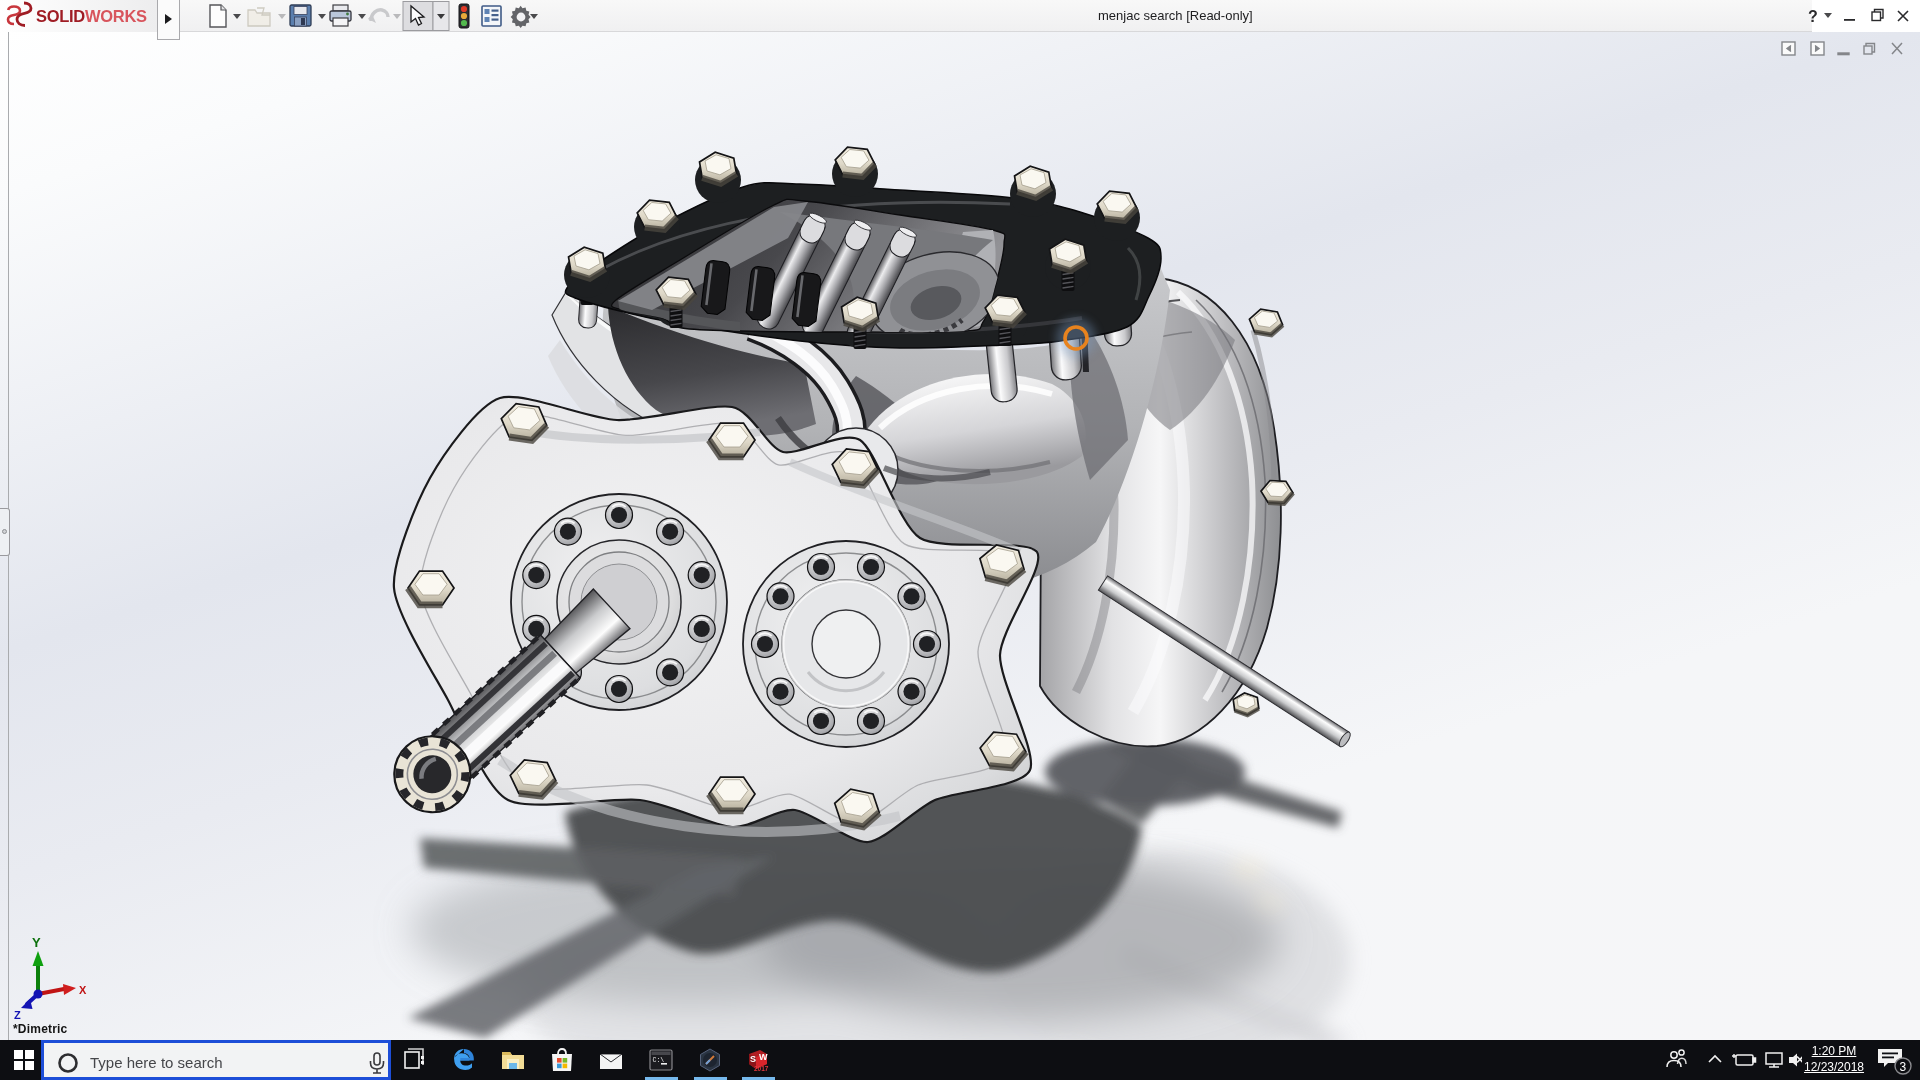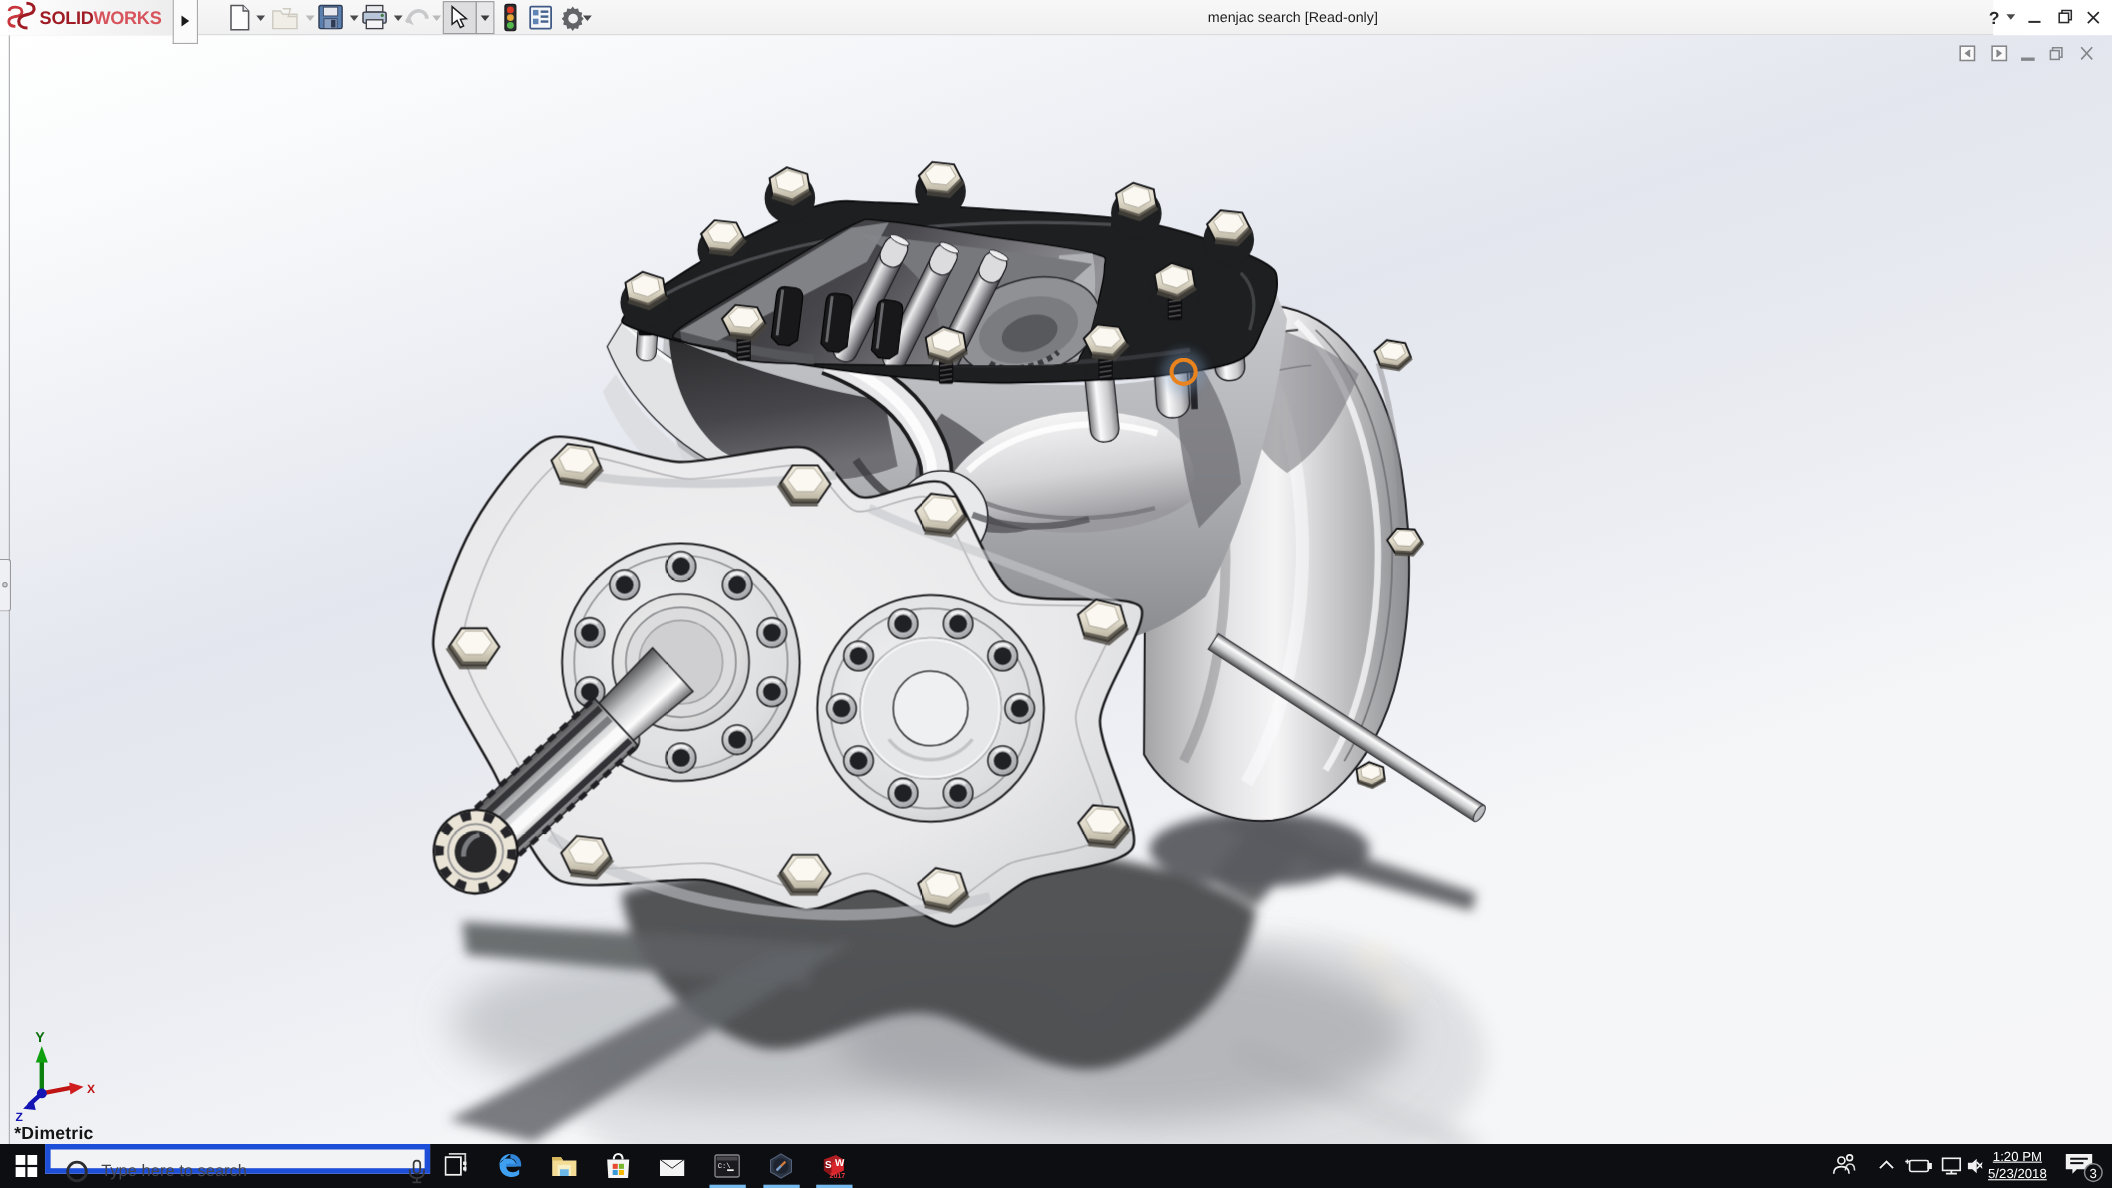--- a/index.html
+++ b/index.html
@@ -16,25 +16,25 @@
   #flytab svg { position:absolute; left:5px; top:12px; }
   #swtitle { position:absolute; left:1098px; top:8px; font-size:13px; color:#1d1d1f; }
   
   #viewport { position:absolute; left:0; top:32px; width:1920px; height:1008px;
     background:linear-gradient(162deg,#ffffff 0%,#fafbfc 10%,#e3e6ee 38%,#e9ebf1 52%,#f5f6f8 72%,#f6f6f8 100%); }
   #vpleftline { position:absolute; left:8px; top:0; width:1px; height:1008px; background:#a9abae; }
   #lefttab { position:absolute; left:0px; top:476px; width:10px; height:48px; background:#eef0f3;
     border:1px solid #9a9a9e; border-left:none; border-radius:0 3px 3px 0; }
   #lefttab .dot{ position:absolute; left:2px; top:20px; width:5px; height:5px; border-radius:50%;
     background:#cfd1d4; border:1px solid #8f9194; }
-  #dimetric { position:absolute; left:13px; top:990px; font-size:16px; font-weight:700; color:#141414; letter-spacing:0.2px;}
+  #dimetric { position:absolute; left:13px; top:990px; font-size:12px; font-weight:700; color:#141414; letter-spacing:0.2px;}
   
   #taskbar { position:absolute; left:0; top:1040px; width:1920px; height:40px; background:#0d0e12; z-index:40;}
-  #searchbox { position:absolute; left:41px; top:0px; width:350px; height:27px; background:#f2f3f4;
-    border:5px solid #1d4ed8; }
+  #searchbox { position:absolute; left:41px; top:0px; width:350px; height:40px; background:#f2f3f4;
+    border:3px solid #1d4ed8; }
   #searchbox .txt { position:absolute; left:46px; top:11px; font-size:15px; color:#45464a; }
   .tbicon { position:absolute; top:8px; width:24px; height:24px; }
   .runbar { position:absolute; top:37px; height:3px; background:#76b9ed; }
   .traytxt { position:absolute; right:48px; color:#ffffff; font-size:12px; text-align:center; width:76px;text-decoration:underline;}
 </style>
 </head>
 <body>
 
 <div id="titlebar">
   <div id="logo">
@@ -744,21 +744,21 @@
       <rect x="74" y="7" width="17" height="10" rx="1.5"></rect>
       <rect x="91" y="10" width="2.5" height="4" fill="#f0f0f0"></rect>
       <path d="M72,6 L72,10 M70,8 L74,8" stroke-width="1.4"></path>
       <rect x="104" y="5" width="16" height="11"></rect>
       <path d="M112,16 L112,19 M107,19 L117,19" stroke-width="1.6"></path>
     </g>
     <path d="M128,8 L132,8 L136,4.5 L136,17.5 L132,14 L128,14 Z" fill="#f0f0f0" transform="translate(-1,1)"></path>
     <path d="M139,8.5 L145,14.5 M145,8.5 L139,14.5" stroke="#f0f0f0" stroke-width="1.6" transform="translate(-4,0)"></path>
   </svg>
   <div class="traytxt" style="top:4px">1:20 PM</div>
-  <div class="traytxt" style="top:20px">5/23/2018</div>
+  <div class="traytxt" style="top:20px">12/23/2018</div>
   <svg class="abs" style="left:1876px;top:8px" width="36" height="28" viewBox="0 0 36 28">
     <path d="M2,1 L26,1 L26,15 L12,15 L8,19 L8,15 L2,15 Z" fill="#f2f2f2"></path>
     <rect x="6" y="4.5" width="16" height="1.8" fill="#0d0e12"></rect>
     <rect x="6" y="8.5" width="12" height="1.8" fill="#0d0e12"></rect>
     <circle cx="27" cy="18" r="8" fill="#0d0e12" stroke="#8a8a8e" stroke-width="1.4"></circle>
     <text x="23.5" y="22.5" font-size="12" fill="#fff">3</text>
   </svg>
 </div>
 
 </body></html>

